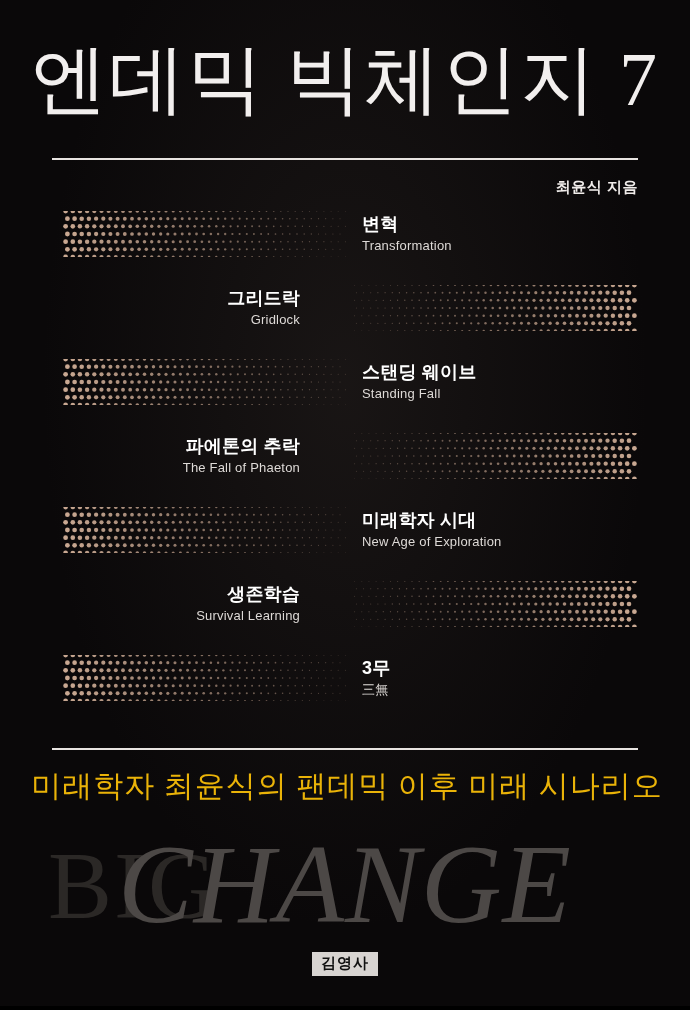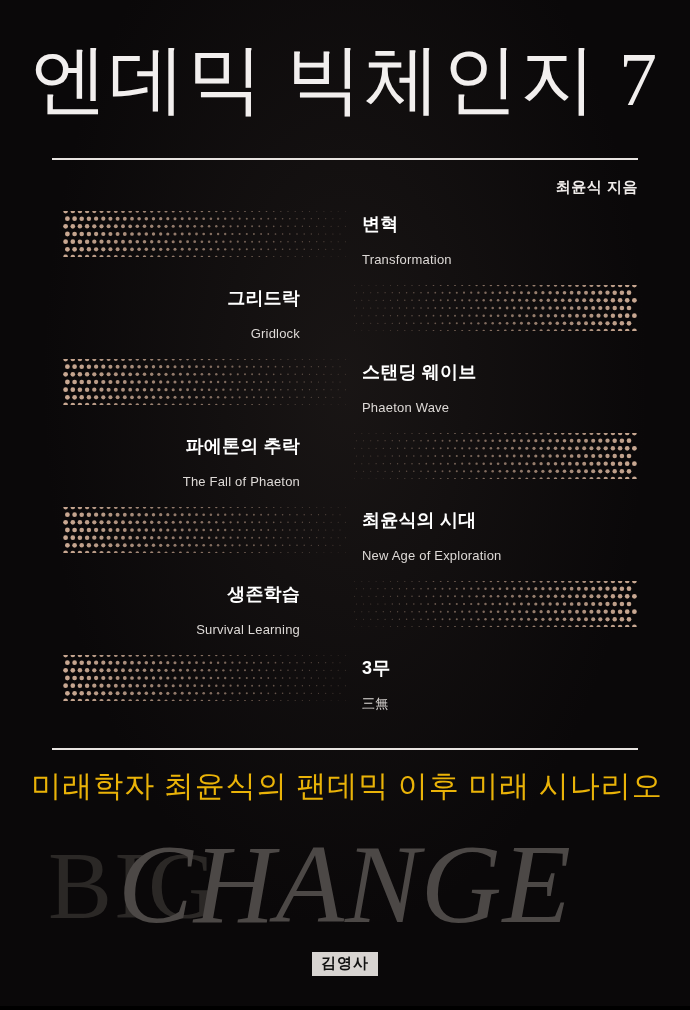--- a/index.html
+++ b/index.html
@@ -92,21 +92,21 @@
     font-size: 18px;
     font-weight: bold;
     color: #ffffff;
     line-height: 1.25;
     letter-spacing: 0.2px;
   }
   .en {
     font-size: 13px;
     color: #dedad7;
     line-height: 1.3;
-    margin-top: 16px;
+    margin-top: 2px;
     letter-spacing: 0.2px;
   }
 
   .subtitle {
     position: absolute;
     top: 766px;
     left: 4px;
     right: 0;
     text-align: center;
     font-family: "Liberation Serif", "DejaVu Serif", serif;
@@ -1026,21 +1026,21 @@
             <circle cx="240.4" cy="46.0" r="0.68" fill="#c9a892" opacity="0.39"></circle>
             <circle cx="247.5" cy="46.0" r="0.65" fill="#c9a892" opacity="0.37"></circle>
             <circle cx="254.7" cy="46.0" r="0.61" fill="#c9a892" opacity="0.36"></circle>
             <circle cx="261.9" cy="46.0" r="0.58" fill="#c9a892" opacity="0.34"></circle>
             <circle cx="269.1" cy="46.0" r="0.55" fill="#c9a892" opacity="0.33"></circle>
             <circle cx="276.2" cy="46.0" r="0.52" fill="#c9a892" opacity="0.31"></circle>
             <circle cx="283.4" cy="46.0" r="0.50" fill="#c9a892" opacity="0.30"></circle>
           </svg></div>
         <div class="labels right-of-dots">
           <div class="ko">스탠딩 웨이브</div>
-          <div class="en">Phaeton Wave</div>
+          <div class="en">Standing Fall</div>
         </div>
       </div>
       <div class="row">
         <div class="dots right"><svg width="287" height="46" viewBox="0 0 287 46">
             <circle cx="3.6" cy="0.0" r="0.50" fill="#c9a892" opacity="0.30"></circle>
             <circle cx="10.8" cy="0.0" r="0.52" fill="#c9a892" opacity="0.31"></circle>
             <circle cx="17.9" cy="0.0" r="0.55" fill="#c9a892" opacity="0.33"></circle>
             <circle cx="25.1" cy="0.0" r="0.58" fill="#c9a892" opacity="0.34"></circle>
             <circle cx="32.3" cy="0.0" r="0.61" fill="#c9a892" opacity="0.36"></circle>
             <circle cx="39.5" cy="0.0" r="0.65" fill="#c9a892" opacity="0.37"></circle>
@@ -1595,21 +1595,21 @@
             <circle cx="233.2" cy="46.0" r="0.72" fill="#c9a892" opacity="0.41"></circle>
             <circle cx="240.4" cy="46.0" r="0.68" fill="#c9a892" opacity="0.39"></circle>
             <circle cx="247.5" cy="46.0" r="0.65" fill="#c9a892" opacity="0.37"></circle>
             <circle cx="254.7" cy="46.0" r="0.61" fill="#c9a892" opacity="0.36"></circle>
             <circle cx="261.9" cy="46.0" r="0.58" fill="#c9a892" opacity="0.34"></circle>
             <circle cx="269.1" cy="46.0" r="0.55" fill="#c9a892" opacity="0.33"></circle>
             <circle cx="276.2" cy="46.0" r="0.52" fill="#c9a892" opacity="0.31"></circle>
             <circle cx="283.4" cy="46.0" r="0.50" fill="#c9a892" opacity="0.30"></circle>
           </svg></div>
         <div class="labels right-of-dots">
-          <div class="ko">최윤식의 시대</div>
+          <div class="ko">미래학자 시대</div>
           <div class="en">New Age of Exploration</div>
         </div>
       </div>
       <div class="row">
         <div class="dots right"><svg width="287" height="46" viewBox="0 0 287 46">
             <circle cx="3.6" cy="0.0" r="0.50" fill="#c9a892" opacity="0.30"></circle>
             <circle cx="10.8" cy="0.0" r="0.52" fill="#c9a892" opacity="0.31"></circle>
             <circle cx="17.9" cy="0.0" r="0.55" fill="#c9a892" opacity="0.33"></circle>
             <circle cx="25.1" cy="0.0" r="0.58" fill="#c9a892" opacity="0.34"></circle>
             <circle cx="32.3" cy="0.0" r="0.61" fill="#c9a892" opacity="0.36"></circle>

